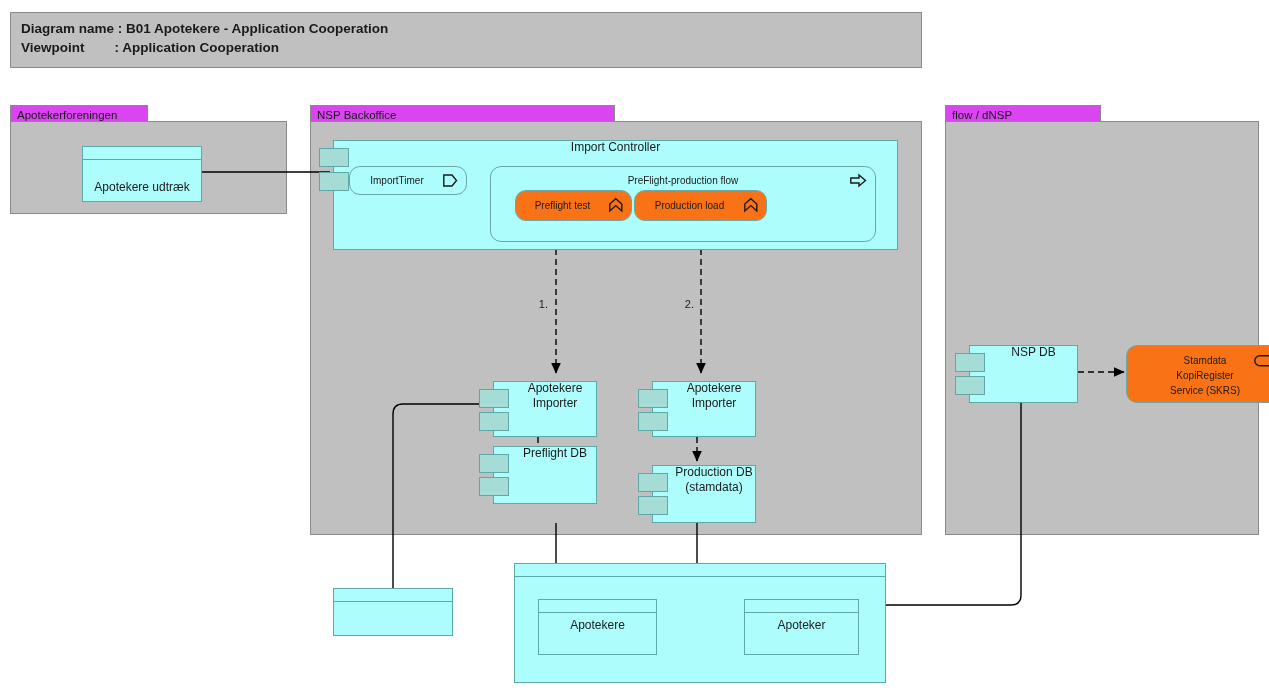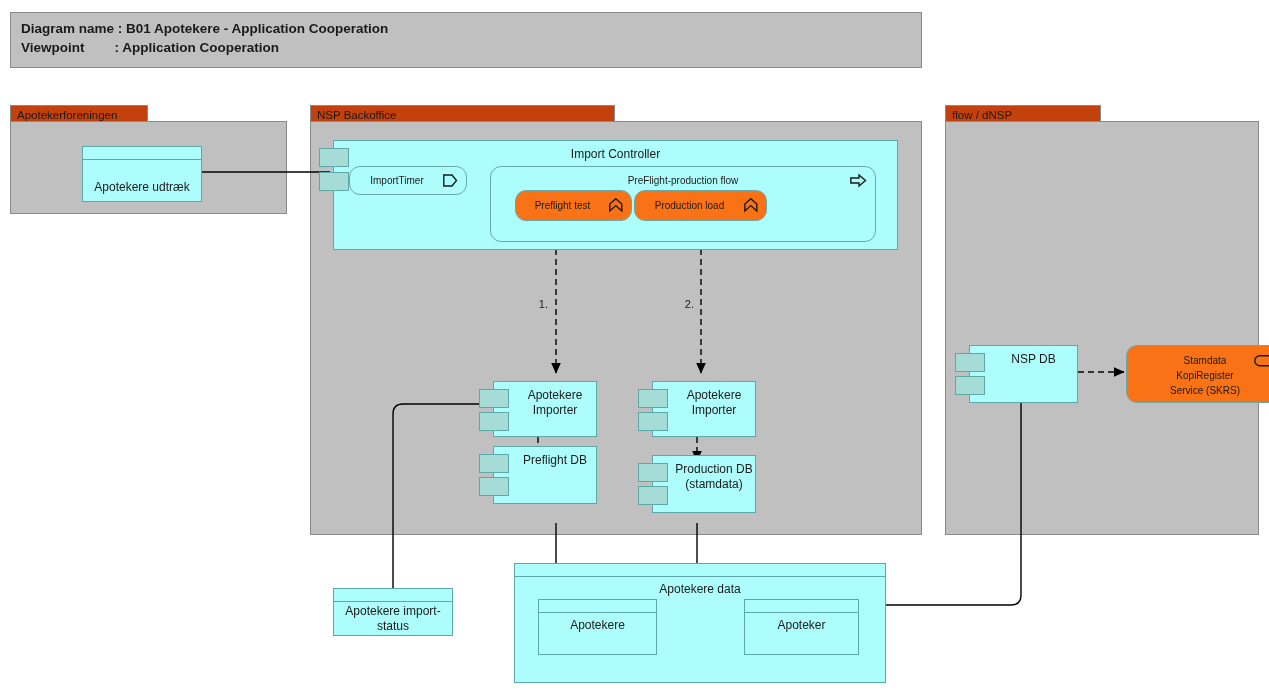--- a/index.html
+++ b/index.html
@@ -14,42 +14,42 @@
   
   #title-banner{
     left:10px;top:12px;width:912px;height:56px;
     background:#c0c0c0;border:1px solid #8a8a8a;
     padding:6px 0 8px 10px;
   }
   .title-row{font-size:13.5px;font-weight:bold;line-height:19px;white-space:pre;}
 
   
   .group-tab{
-    background:#c2410c;border:1px solid #8a8a8a;border-bottom:none;
+    background:#d946ef;border:1px solid #8a8a8a;border-bottom:none;
     font-size:11.5px;line-height:16px;padding:1px 6px 0 6px;
     white-space:nowrap;overflow:hidden;
   }
   .group-body{
     background:#c0c0c0;border:1px solid #8a8a8a;
   }
 
   
   .component{position:absolute;}
   .comp-body{
     position:absolute;left:14px;top:0;right:0;bottom:0;
     background:#aefdfd;border:1px solid #5fa8a8;
   }
   .comp-port{
     position:absolute;left:0;width:28px;height:17px;
     background:#a5dcd6;border:1px solid #5fa8a8;
   }
   .comp-label{
     position:absolute;left:14px;right:0;top:0;
     text-align:center;font-size:12px;line-height:15px;
-    padding-top:7px;white-space:pre-line;
+    white-space:pre-line;
   }
   .comp-label.pad-left{left:34px;}
 
   
   .dataobj{position:absolute;background:#aefdfd;border:1px solid #5fa8a8;}
   .dataobj .bar{
     position:absolute;left:0;right:0;top:0;height:12px;
     border-bottom:1px solid #5fa8a8;
   }
   .dataobj .txt{
@@ -191,21 +191,21 @@
 Importer</div>
 </div>
 
 <div class="component" style="left:479px;top:446px;width:118px;height:58px;">
   <div class="comp-body"></div>
   <div class="comp-port" style="top:8px;"></div>
   <div class="comp-port" style="top:31px;"></div>
   <div class="comp-label pad-left">Preflight DB</div>
 </div>
 
-<div class="component" style="left:638px;top:455px;width:118px;height:58px;">
+<div class="component" style="left:638px;top:465px;width:118px;height:58px;">
   <div class="comp-body"></div>
   <div class="comp-port" style="top:8px;"></div>
   <div class="comp-port" style="top:31px;"></div>
   <div class="comp-label pad-left">Production DB
 (stamdata)</div>
 </div>
 
 <div class="component" style="left:955px;top:345px;width:123px;height:58px;">
   <div class="comp-body"></div>
   <div class="comp-port" style="top:8px;"></div>
@@ -217,27 +217,24 @@
   <div class="rtxt" style="top:7px;left:4px;right:4px;">Stamdata
 KopiRegister
 Service (SKRS)</div>
   <svg style="position:absolute;right:8px;top:9px;width:21px;height:12px;overflow:visible;">
     <rect class="ico" x="0.8" y="0.8" width="19" height="10" rx="5" ry="5"></rect>
   </svg>
 </div>
 
 <div class="abs dataobj" style="left:333px;top:588px;width:120px;height:48px;">
   <div class="bar"></div>
-  <div class="txt" style="padding-top:3px;">Apotekere import-
-status</div>
 </div>
 
 <div class="abs dataobj" style="left:514px;top:563px;width:372px;height:120px;">
   <div class="bar"></div>
-  <div class="txt">Apotekere data</div>
 </div>
 
 <div class="abs dataobj" style="left:538px;top:599px;width:119px;height:56px;">
   <div class="bar"></div>
   <div class="txt">Apotekere</div>
 </div>
 
 <div class="abs dataobj" style="left:744px;top:599px;width:115px;height:56px;">
   <div class="bar"></div>
   <div class="txt">Apoteker</div>

